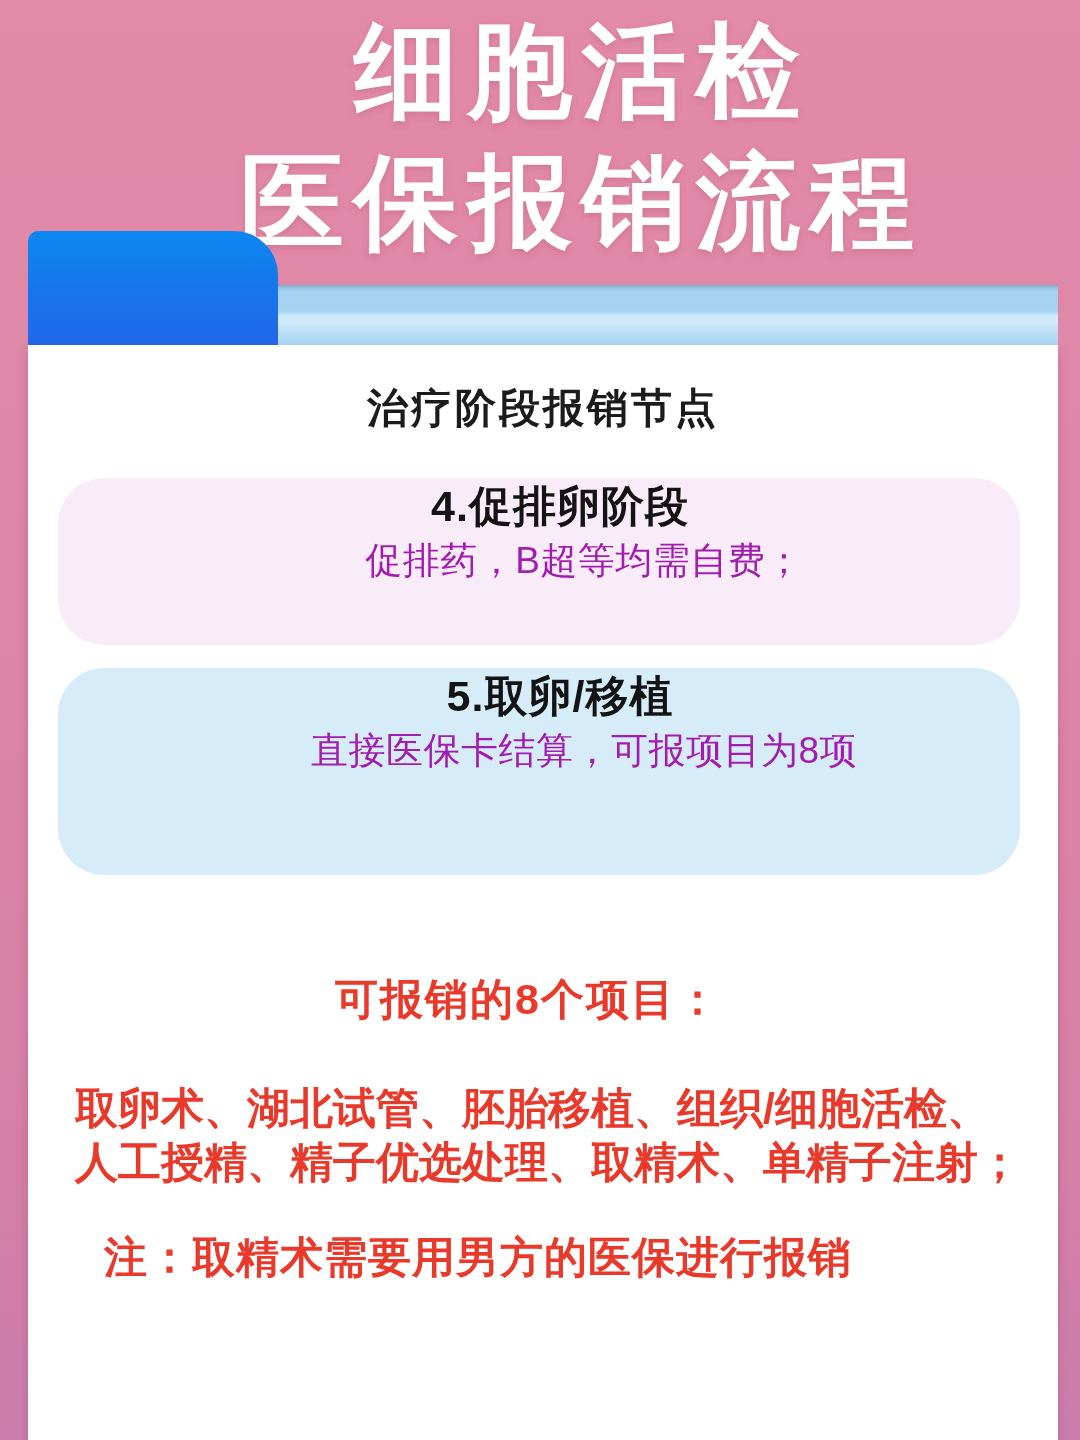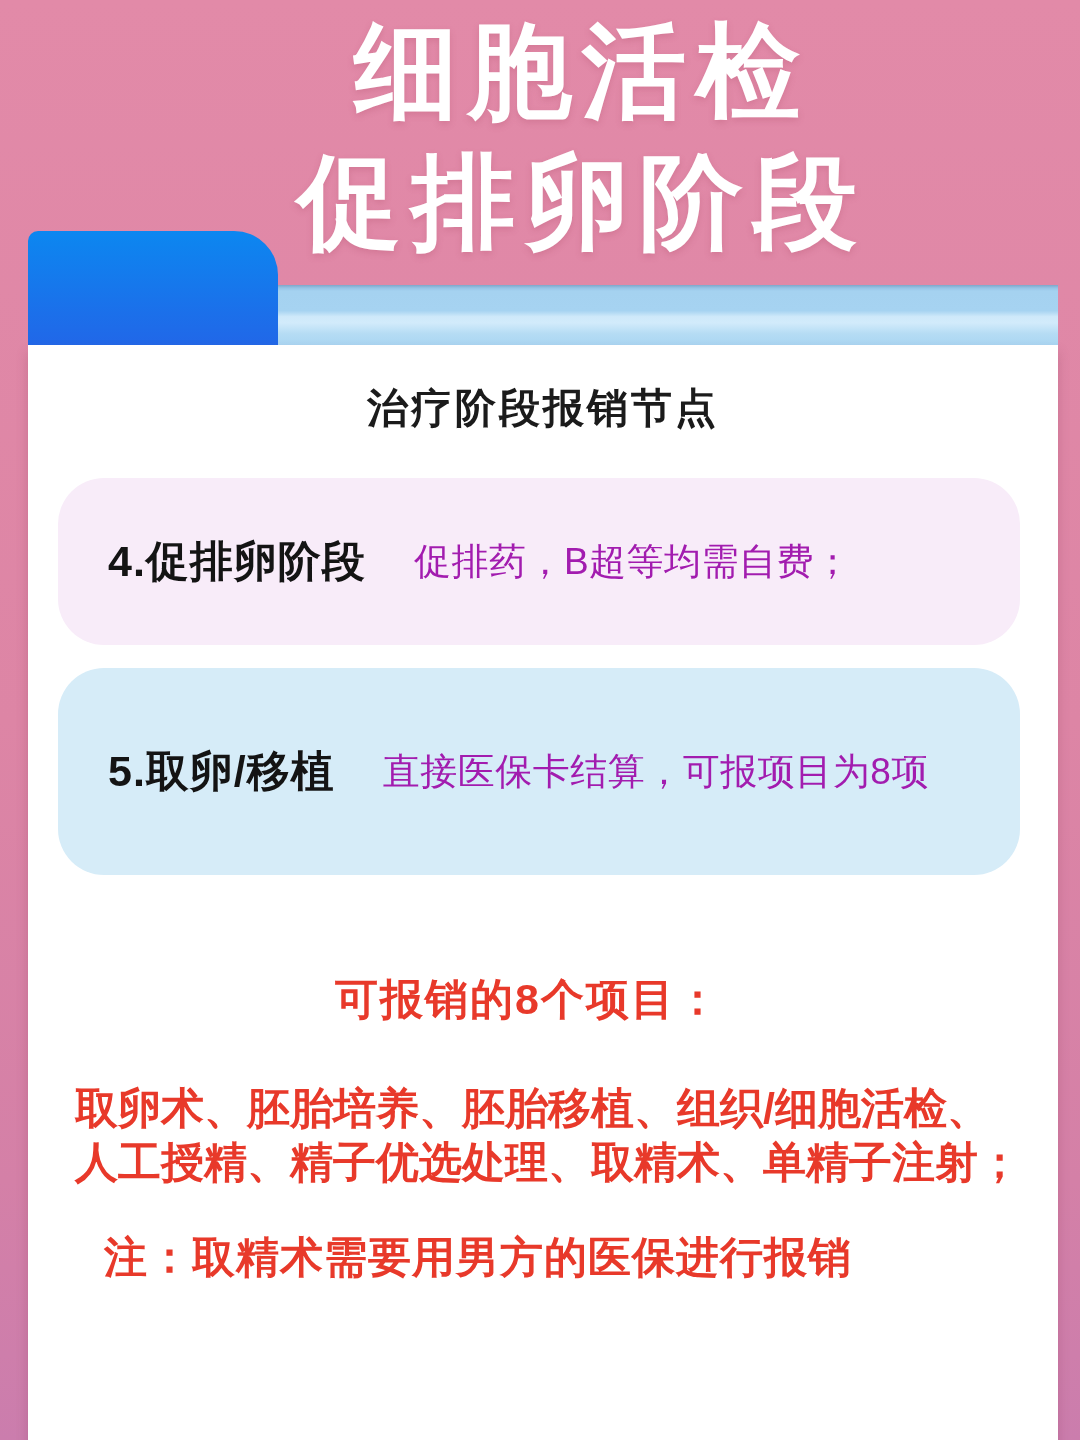--- a/index.html
+++ b/index.html
@@ -40,21 +40,21 @@
     position:absolute;top:36px;left:0;right:0;text-align:center;
     font-size:41px;font-weight:800;color:#1b1b1b;letter-spacing:3px;
   }
   .stage-box{
     position:absolute;left:30px;width:962px;border-radius:46px;
   }
   .stage-box.pink{top:133px;height:167px;background:#f8ecf9;}
   .stage-box.blue{top:323px;height:207px;background:#d6ecf8;}
   .stage-inner{
     display:flex;align-items:center;height:100%;
-    padding-left:50px;padding-right:8px;box-sizing:border-box;
+    padding-left:50px;padding-right:8px;box-sizing:border-box;flex-direction:column;
   }
   .stage-label{
     font-size:43px;font-weight:800;color:#141414;
     letter-spacing:1px;white-space:nowrap;flex:0 0 auto;
   }
   .stage-desc{
     font-size:37px;font-weight:400;color:#a21caf;
     margin-left:48px;white-space:nowrap;letter-spacing:0.5px;flex:0 0 auto;
   }
   .red-heading{
@@ -74,21 +74,21 @@
     margin-left:29px;
   }
 </style>
 </head>
 <body>
 
 <div class="poster">
 
   <div class="title">
     <span class="line">细胞活检</span>
-    <span class="line">促排卵阶段</span>
+    <span class="line">医保报销流程</span>
   </div>
 
   <div class="blue-tab"></div>
   <div class="blue-bar"></div>
 
   <div class="card">
 
     <div class="card-heading">治疗阶段报销节点</div>
 
     <div class="stage-box pink">
@@ -101,21 +101,21 @@
     <div class="stage-box blue">
       <div class="stage-inner">
         <span class="stage-label">5.取卵/移植</span>
         <span class="stage-desc">直接医保卡结算，可报项目为8项</span>
       </div>
     </div>
 
     <div class="red-heading">可报销的8个项目：</div>
 
     <div class="red-body">
-      <span class="red-line">取卵术、胚胎培养、胚胎移植、组织/细胞活检、</span>
+      <span class="red-line">取卵术、湖北试管、胚胎移植、组织/细胞活检、</span>
       <span class="red-line">人工授精、精子优选处理、取精术、单精子注射；</span>
     </div>
 
     <div class="red-note">注：取精术需要用男方的医保进行报销</div>
 
   </div>
 
 </div>
 
 </body></html>

